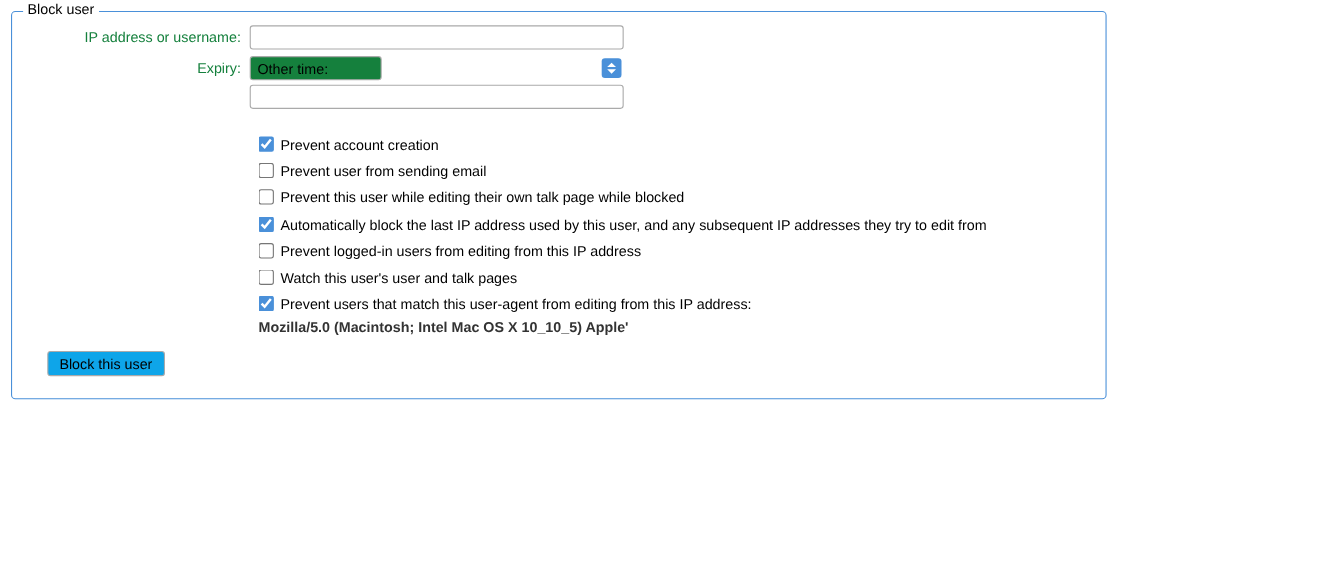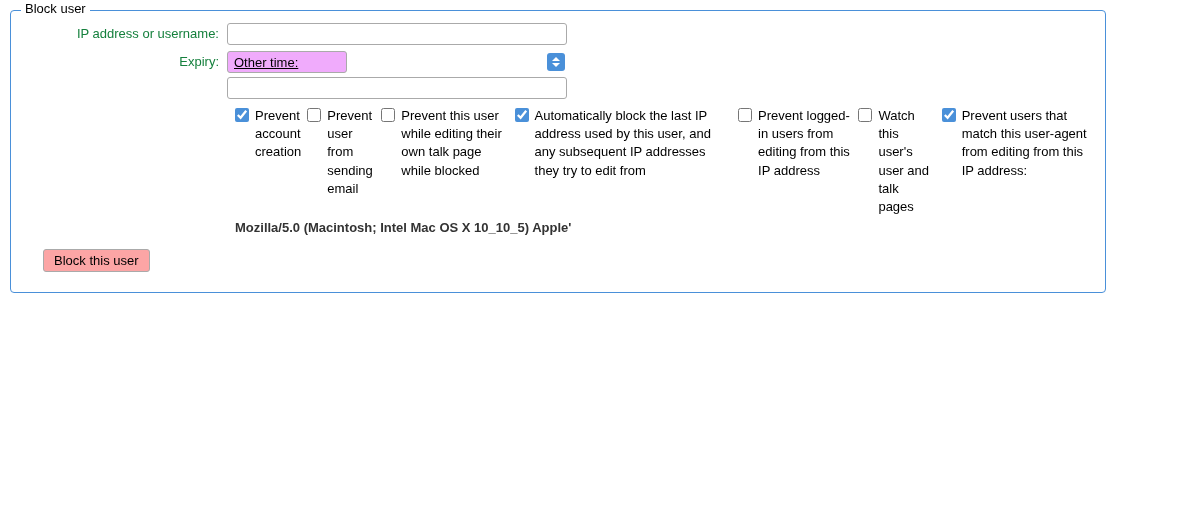--- a/index.html
+++ b/index.html
@@ -8,21 +8,21 @@
       font-size: 13px;
       color: #000;
       background: #fff;
       padding: 10px;
     }
     .block-user-fieldset {
       border: 1.5px solid #4a90d9;
       border-radius: 4px;
       padding: 12px 16px 20px 16px;
       position: relative;
-      width: 1096px;
+      width: 996px;
     }
     .block-user-legend {
       font-size: 13px;
       color: #000;
       padding: 0 4px;
       position: absolute;
       top: -10px;
       left: 10px;
       background: #fff;
     }
@@ -58,24 +58,23 @@
       position: relative;
       display: inline-block;
     }
     select {
       appearance: none;
       -webkit-appearance: none;
       border: 1px solid #aaa;
       border-radius: 3px;
       padding: 2px 24px 2px 6px;
       font-size: 13px;
-      background: #f0abfc;
+      background: #15803d;
       height: 22px;
       cursor: pointer;
-      text-decoration: underline;
     }
     .select-arrow {
       position: absolute;
       right: 2px;
       top: 50%;
       transform: translateY(-50%);
       width: 18px;
       height: 18px;
       background: #4a90d9;
       border-radius: 3px;
@@ -97,23 +96,23 @@
       border-bottom: 4px solid white;
       margin-bottom: 1px;
     }
     .select-arrow::after {
       border-left: 4px solid transparent;
       border-right: 4px solid transparent;
       border-top: 4px solid white;
     }
     .checkboxes-area {
       display: flex;
-      flex-direction: row;
+      flex-direction: column;
       gap: 6px;
-      margin-top: 8px;
+      margin-top: 24px;
       margin-left: 208px;
     }
     .checkbox-row {
       display: flex;
       align-items: flex-start;
       gap: 6px;
     }
     .checkbox-row input[type="checkbox"] {
       margin-top: 1px;
       width: 14px;
@@ -135,21 +134,21 @@
     }
     .button-area {
       margin-top: 14px;
       margin-left: 16px;
     }
     button.block-btn {
       padding: 3px 10px;
       font-size: 13px;
       border: 1px solid #aaa;
       border-radius: 3px;
-      background: #fca5a5;
+      background: #0ea5e9;
       cursor: pointer;
       color: #000;
     }
     .expiry-select {
       width: 120px;
     }
     .reason-select {
       width: 340px;
     }
   </style>

